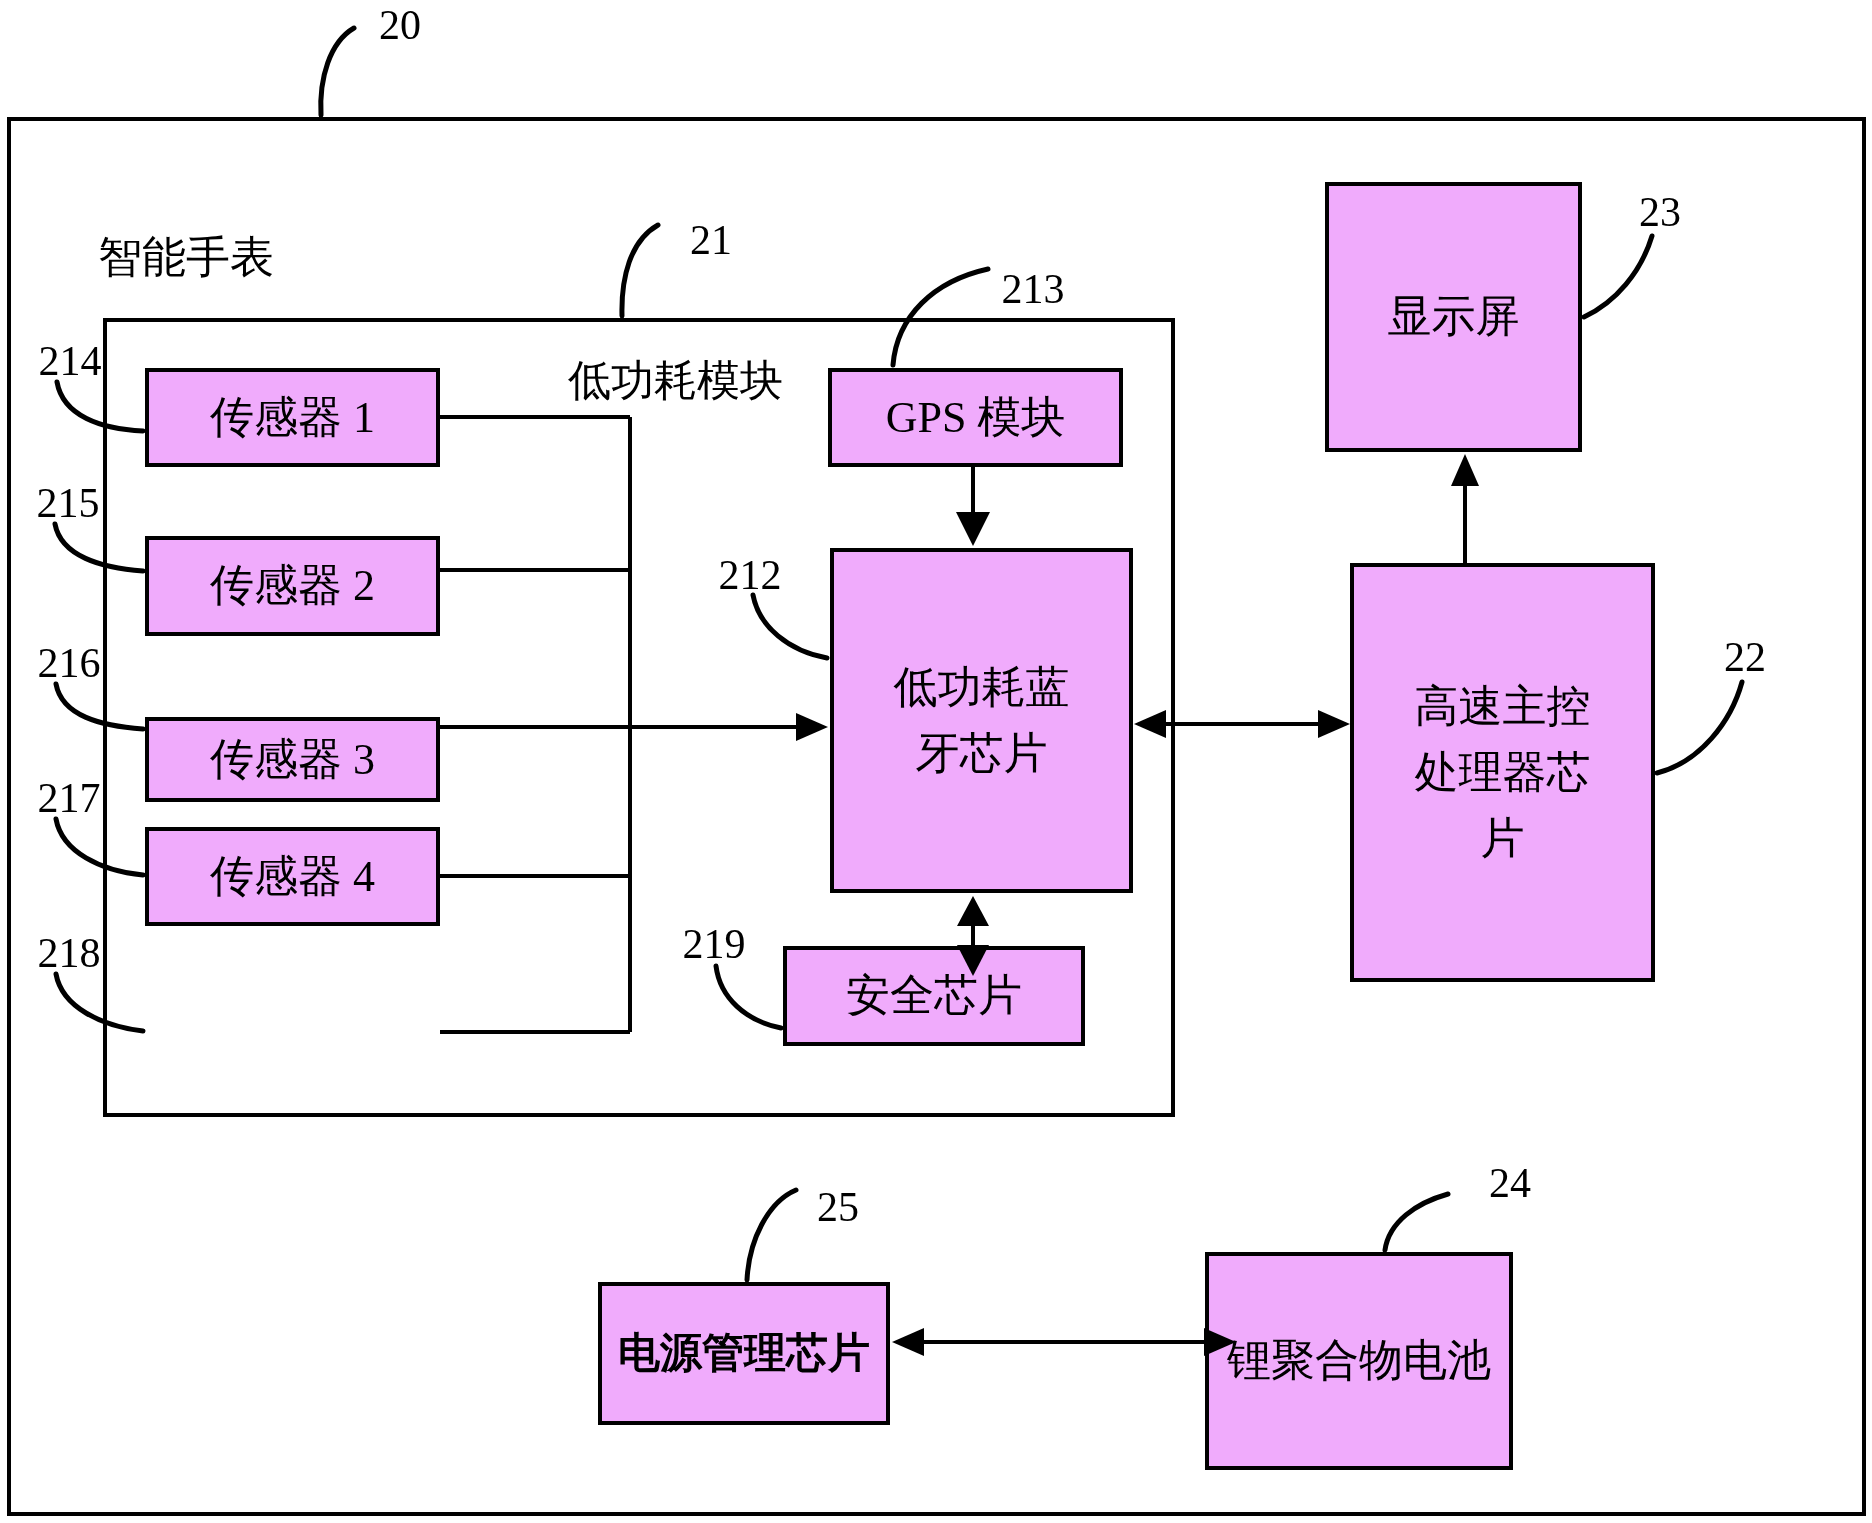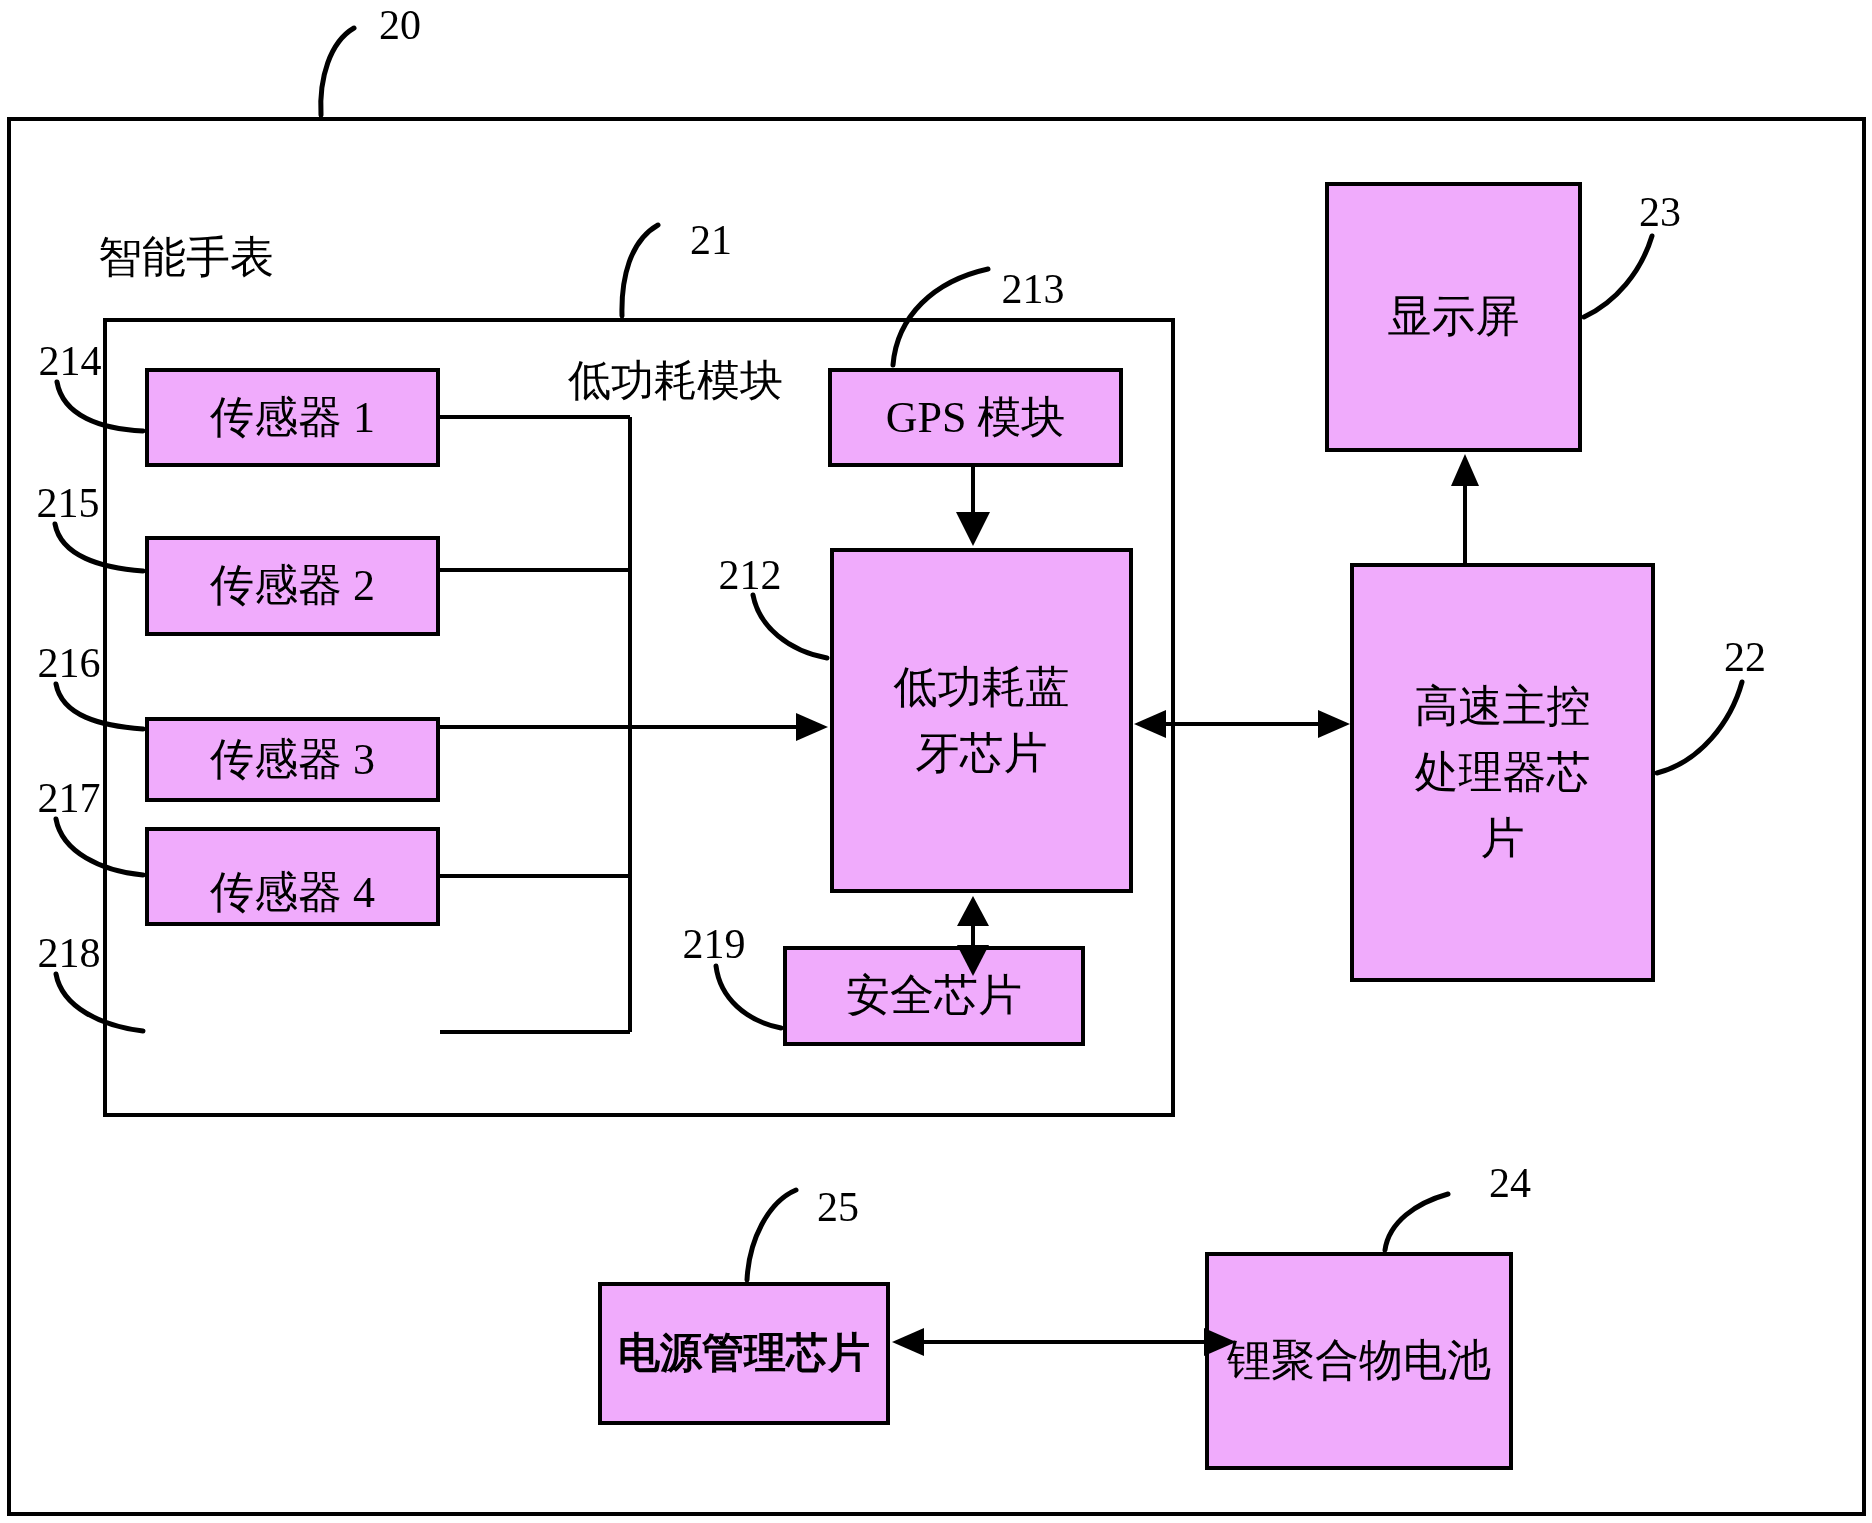--- a/index.html
+++ b/index.html
@@ -67,21 +67,21 @@
 
   <div class="box" style="left:145px;top:368px;width:295px;height:99px;">
     <span class="blabel">传感器 1</span>
   </div>
   <div class="box" style="left:145px;top:536px;width:295px;height:100px;">
     <span class="blabel">传感器 2</span>
   </div>
   <div class="box" style="left:145px;top:717px;width:295px;height:85px;">
     <span class="blabel">传感器 3</span>
   </div>
-  <div class="box" style="left:145px;top:827px;width:295px;height:99px;align-items:flex-end;">
+  <div class="box" style="left:145px;top:827px;width:295px;height:99px;">
     <span class="blabel">传感器 4</span>
   </div>
 
   <div class="ref" style="left:70px;top:361px;text-align:center;">214</div>
   <div class="ref" style="left:68px;top:503px;">215</div>
   <div class="ref" style="left:69px;top:663px;">216</div>
   <div class="ref" style="left:69px;top:798px;">217</div>
   <div class="ref" style="left:69px;top:953px;">218</div>
 
   <div class="box" style="left:828px;top:368px;width:295px;height:99px;">

